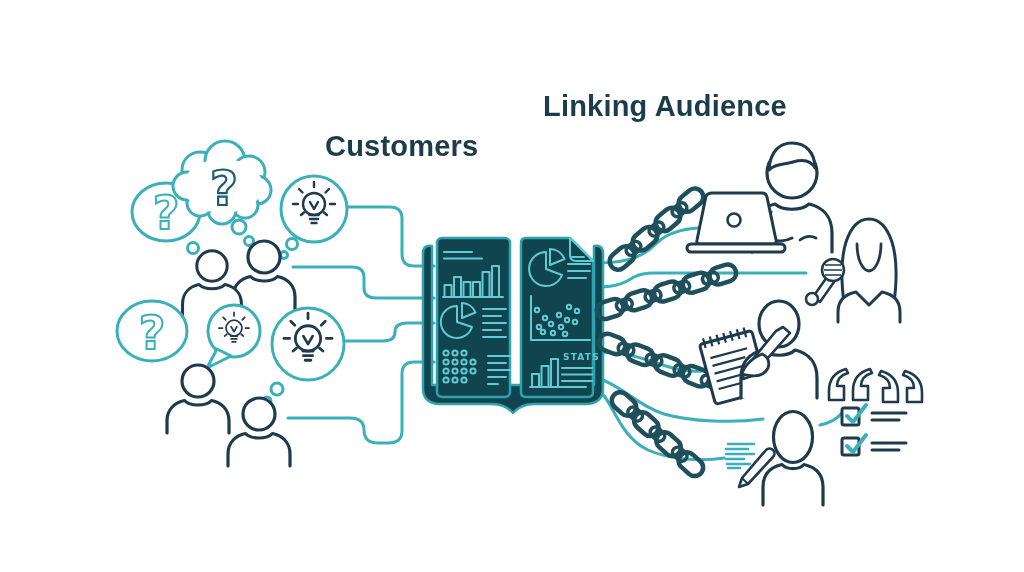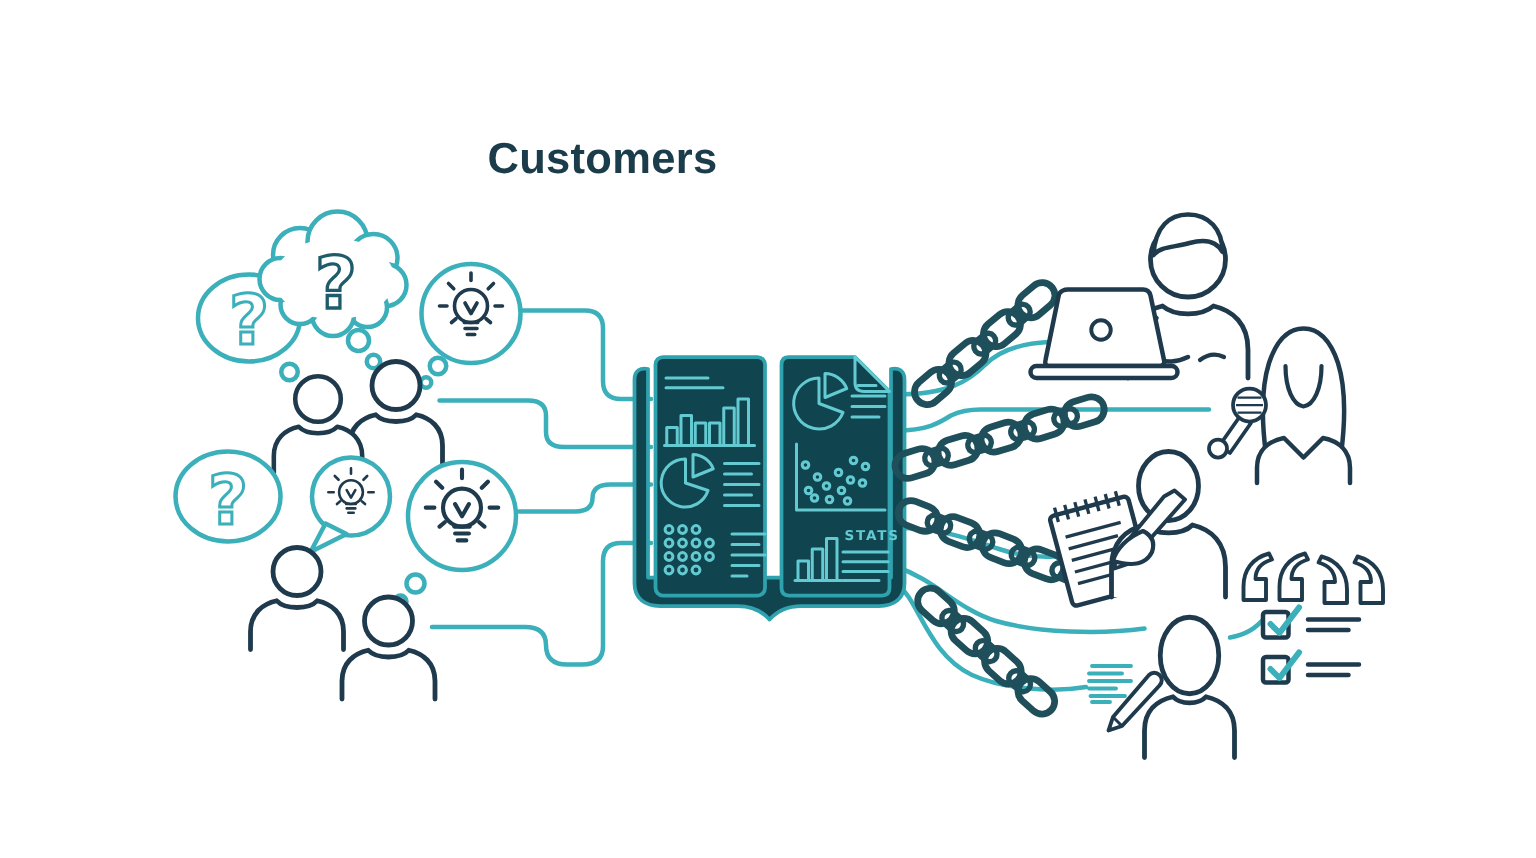--- a/index.html
+++ b/index.html
@@ -1,33 +1,34 @@
 <!DOCTYPE html>
 <html><head>
 <meta charset="utf-8">
 <style>
   html,body{margin:0;padding:0;background:#fff;}
   .stage{position:relative;width:1024px;height:572px;background:#fff;overflow:hidden;
          font-family:"Liberation Sans",sans-serif;}
   .title{position:absolute;top:90px;font-size:29px;font-weight:600;color:#1B3C4A;
          letter-spacing:.2px;white-space:nowrap;}
-  .title-customers{left:325px;}
+  .title-customers{left:325px;margin-top:40px;}
   .title-linking{left:543px;}
   svg{position:absolute;inset:0;}
   .teal-line{stroke:#3BAFBA;stroke-width:3;fill:none;stroke-linecap:round;stroke-linejoin:round;}
   .teal-shape{stroke:#3BAFBA;stroke-width:3;fill:#fff;stroke-linejoin:round;}
   .navy{stroke:#1E3A4C;fill:#fff;stroke-linejoin:round;stroke-linecap:round;}
   .art{stroke:#63CAD2;stroke-width:2;fill:none;stroke-linecap:round;stroke-linejoin:round;}
 </style>
 </head>
 <body>
 
 <div class="stage">
 
   <div class="title title-customers">Customers</div>
+  <div class="title title-linking">Linking Audience</div>
 
   <svg width="1024" height="572" viewBox="0 0 1024 572">
     <defs>
       <g id="person">
         <path d="M -31 52 V 40 C -31 28 -23 21.5 -13.5 19.5 C -8 25.5 8 25.5 13.5 19.5
                  C 23 21.5 31 28 31 40 V 52" fill="#fff" stroke="#1E3A4C" stroke-width="3.2" stroke-linejoin="round" stroke-linecap="round"></path>
         <circle cx="0" cy="0" r="16" fill="#fff" stroke="#1E3A4C" stroke-width="3.2"></circle>
       </g>
       <g id="bulb" stroke="#1E3A4C" stroke-width="2.4" fill="none" stroke-linecap="round" stroke-linejoin="round">
         <circle cx="0" cy="-4" r="11"></circle>

